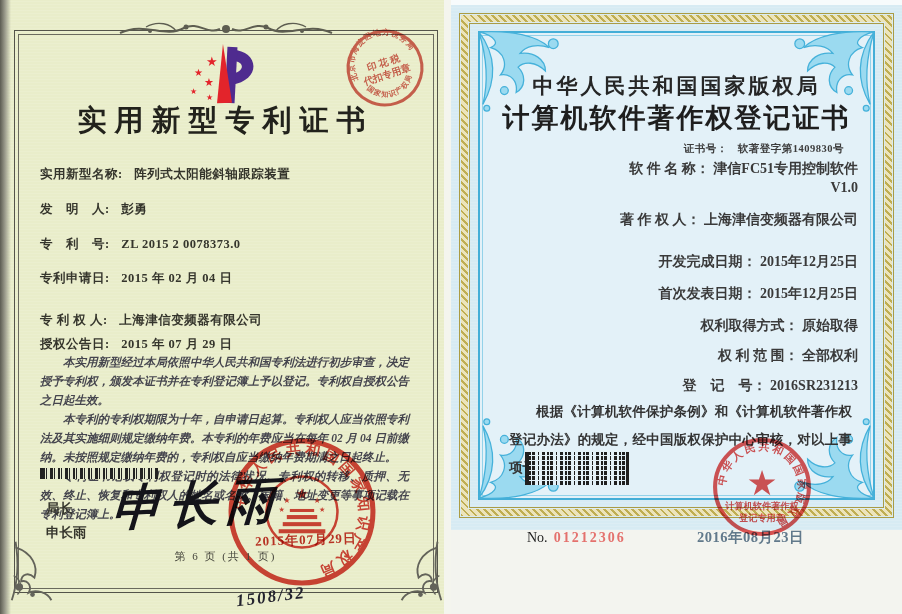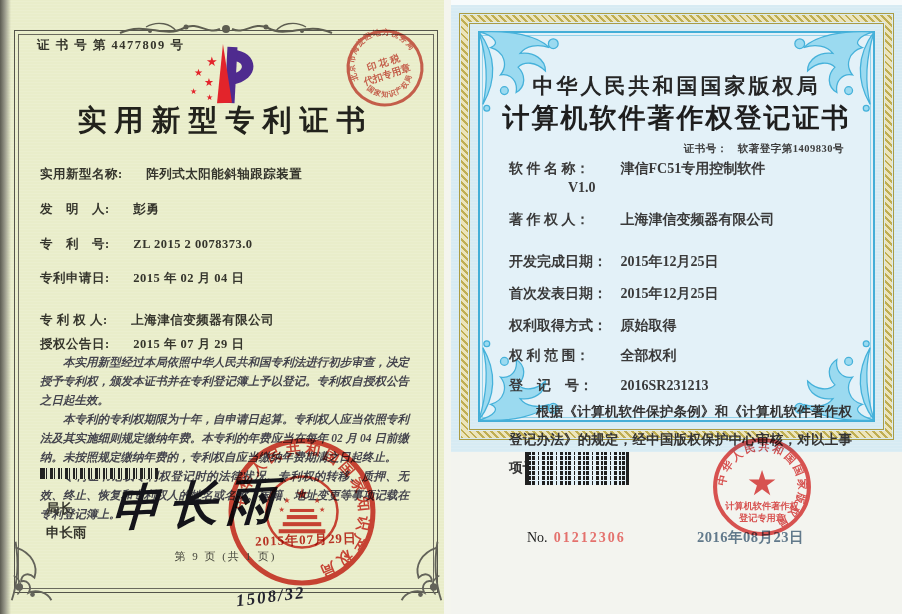--- a/index.html
+++ b/index.html
@@ -23,21 +23,21 @@
   .corner-flourish.br { right:6px; bottom:10px; transform:scaleX(-1); }
 
   .l-certno { position:absolute; left:37px; top:37px; font-size:12.5px; font-weight:bold;
     letter-spacing:1.5px; }
   .l-logo { position:absolute; left:182px; top:40px; }
   .l-title { position:absolute; left:0; right:0; top:101px; text-align:center;
     font-size:29px; font-weight:bold; letter-spacing:8px; color:#22221c; }
 
   .l-row { position:absolute; left:40px; right:40px; font-size:12.5px; font-weight:bold;
     letter-spacing:.5px; white-space:nowrap; }
-  .l-label { margin-right:20px; }
+  .l-label { margin-right:8px; }
 
   .l-paras { position:absolute; left:40px; right:42px; top:353px; font-size:11.5px;
     line-height:19px; text-align:justify; color:#45454e; font-style:italic; font-weight:bold; }
   .l-paras p { text-indent:2em; }
 
   .l-barcode { position:absolute; left:40px; top:468px; width:118px; height:11px;
     border-left:3px solid #222; border-right:2px solid #222;
     background:repeating-linear-gradient(90deg,#232323 0 2px,#e6ead0 2px 3px,#232323 3px 4px,#e6ead0 4px 7px,#232323 7px 10px,#e6ead0 10px 11px,#232323 11px 12px,#e6ead0 12px 15px); }
 
   .l-director { position:absolute; left:46px; top:497px; font-size:13.5px; font-weight:bold;
@@ -51,21 +51,21 @@
     mix-blend-mode:multiply; opacity:.92; }
   .l-seal-date { position:absolute; left:236px; top:531px; width:140px; text-align:center;
     font-size:13px; font-weight:bold; color:#c8362c; transform:rotate(-2deg);
     mix-blend-mode:multiply; letter-spacing:1px; white-space:nowrap; }
   .tax-seal { position:absolute; left:344px; top:27px; width:82px; height:82px;
     transform:rotate(-18deg); mix-blend-mode:multiply; opacity:.85; }
   .pen-note { position:absolute; left:236px; top:587px; font-size:17px; color:#23232e;
     font-style:italic; transform:rotate(-7deg); letter-spacing:2px; font-weight:bold; }
 
   
-  .right-cert { position:absolute; left:451px; top:0; width:451px; height:452px;
+  .right-cert { position:absolute; left:451px; top:0; width:451px; height:530px;
     background:#d7ebf3;
     background-image:repeating-linear-gradient(0deg, rgba(255,255,255,.12) 0 1px, rgba(0,0,0,0) 1px 3px);
     color:#3a3a3a; }
   .r-top-strip { position:absolute; left:0; right:0; top:0; height:5px; background:#f7fbfc; }
   .gold-frame { position:absolute; left:8px; right:8px; top:13px; bottom:12px;
     border:1px solid #ab9c44; }
   .gold-frame::before { content:""; position:absolute; inset:1px; border:7px solid transparent;
     border-image:repeating-linear-gradient(45deg,#bfae52 0 2px,#ece4bb 2px 5px) 7; }
   .gold-frame::after { content:""; position:absolute; inset:9px; border:1px solid #ab9c44; }
   .blue-frame { position:absolute; left:27px; right:27px; top:31px; bottom:30px;
@@ -79,21 +79,21 @@
 
   .r-authority { position:absolute; left:0; right:0; top:72px; text-align:center; z-index:4;
     font-size:21px; font-weight:bold; letter-spacing:3px; color:#262626; }
   .r-title { position:absolute; left:0; right:0; top:100px; text-align:center; z-index:4;
     font-size:27px; font-weight:bold; letter-spacing:2px; color:#1e1e1e; }
   .r-certno { position:absolute; right:58px; top:142px; font-size:10.5px; z-index:4;
     color:#3c3c3c; font-weight:bold; letter-spacing:.5px; }
   .r-certno .lbl { margin-right:10px;margin-top:40px; }
 
   .r-row { position:absolute; left:58px; right:44px; z-index:4; font-size:14px;
-    font-weight:bold; color:#3a3a3a; white-space:nowrap; }
+    font-weight:bold; color:#3a3a3a; white-space:nowrap;text-align:right; }
   .r-row .r-label { display:inline-block; width:108px; }
   .r-val2 { margin-left:59px; }
 
   .r-para { position:absolute; left:58px; right:50px; top:398px; z-index:4; font-size:13.5px;
     line-height:28px; text-align:justify; text-indent:2em; font-weight:bold; color:#333; }
 
   .r-barcode { position:absolute; left:74px; top:452px; width:104px; height:33px; z-index:4;
     border-left:4px solid #202020; border-right:3px solid #202020;
     background:
       repeating-linear-gradient(0deg, rgba(0,0,0,0) 0 4px, #e3f1f8 4px 5px),
@@ -157,21 +157,20 @@
           <path d="M8,10 C26,16 32,30 28,42 C22,36 14,38 14,46 C20,44 26,50 22,58 C30,54 42,58 46,66"></path>
           <path d="M6,40 C14,44 16,54 10,60" stroke-width="1.4"></path>
         </g>
         <g fill="#63635a">
             <circle cx="12" cy="52" r="4"></circle>
             <circle cx="26" cy="60" r="2.5"></circle>
           </g>
       </svg>
     </div>
 
-    <div class="l-certno">证 书 号 第 4477809 号</div>
 
     <div class="l-logo">
       <svg width="88" height="68" viewBox="0 0 88 68">
         <path d="M48,10 C76,8 82,40 49,45 L49,34 C64,32 63,20 49,21 Z" fill="#4f2b8f"></path>
         <rect x="44" y="7" width="10" height="56" fill="#4f2b8f" transform="rotate(3 49 35)"></rect>
         <path d="M34,63 L42,4 L49,63 Z" fill="#e3242b" transform="rotate(-2 42 34)"></path>
         <g fill="#e3242b" font-size="13" font-family="'DejaVu Sans',sans-serif">
           <text x="24" y="26">★</text>
           <text x="12" y="36" font-size="10">★</text>
           <text x="22" y="46" font-size="11">★</text>
@@ -258,21 +257,21 @@
           <textPath href="#taxtop" startOffset="1">北京市海淀区地方税务局</textPath>
         </text>
         <text fill="#cf4a40" font-size="7" font-weight="bold" letter-spacing="1">
           <textPath href="#taxbot" startOffset="2">国家知识产权局</textPath>
         </text>
         <text x="40" y="38" font-size="9.5" font-weight="bold" fill="#cf4a40" text-anchor="middle">印 花 税</text>
         <text x="40" y="50" font-size="9.5" font-weight="bold" fill="#cf4a40" text-anchor="middle">代扣专用章</text>
       </svg>
     </div>
 
-    <div class="l-page-info">第 9 页 (共 1 页)</div>
+    <div class="l-page-info">第 6 页 (共 1 页)</div>
     <div class="pen-note">1508/32</div>
   </div>
 
   <div class="right-cert">
     <div class="r-top-strip"></div>
     <div class="gold-frame"></div>
     <div class="blue-frame"></div>
 
     <div class="r-corner tl">
       <svg width="88" height="88" viewBox="0 0 90 90">

